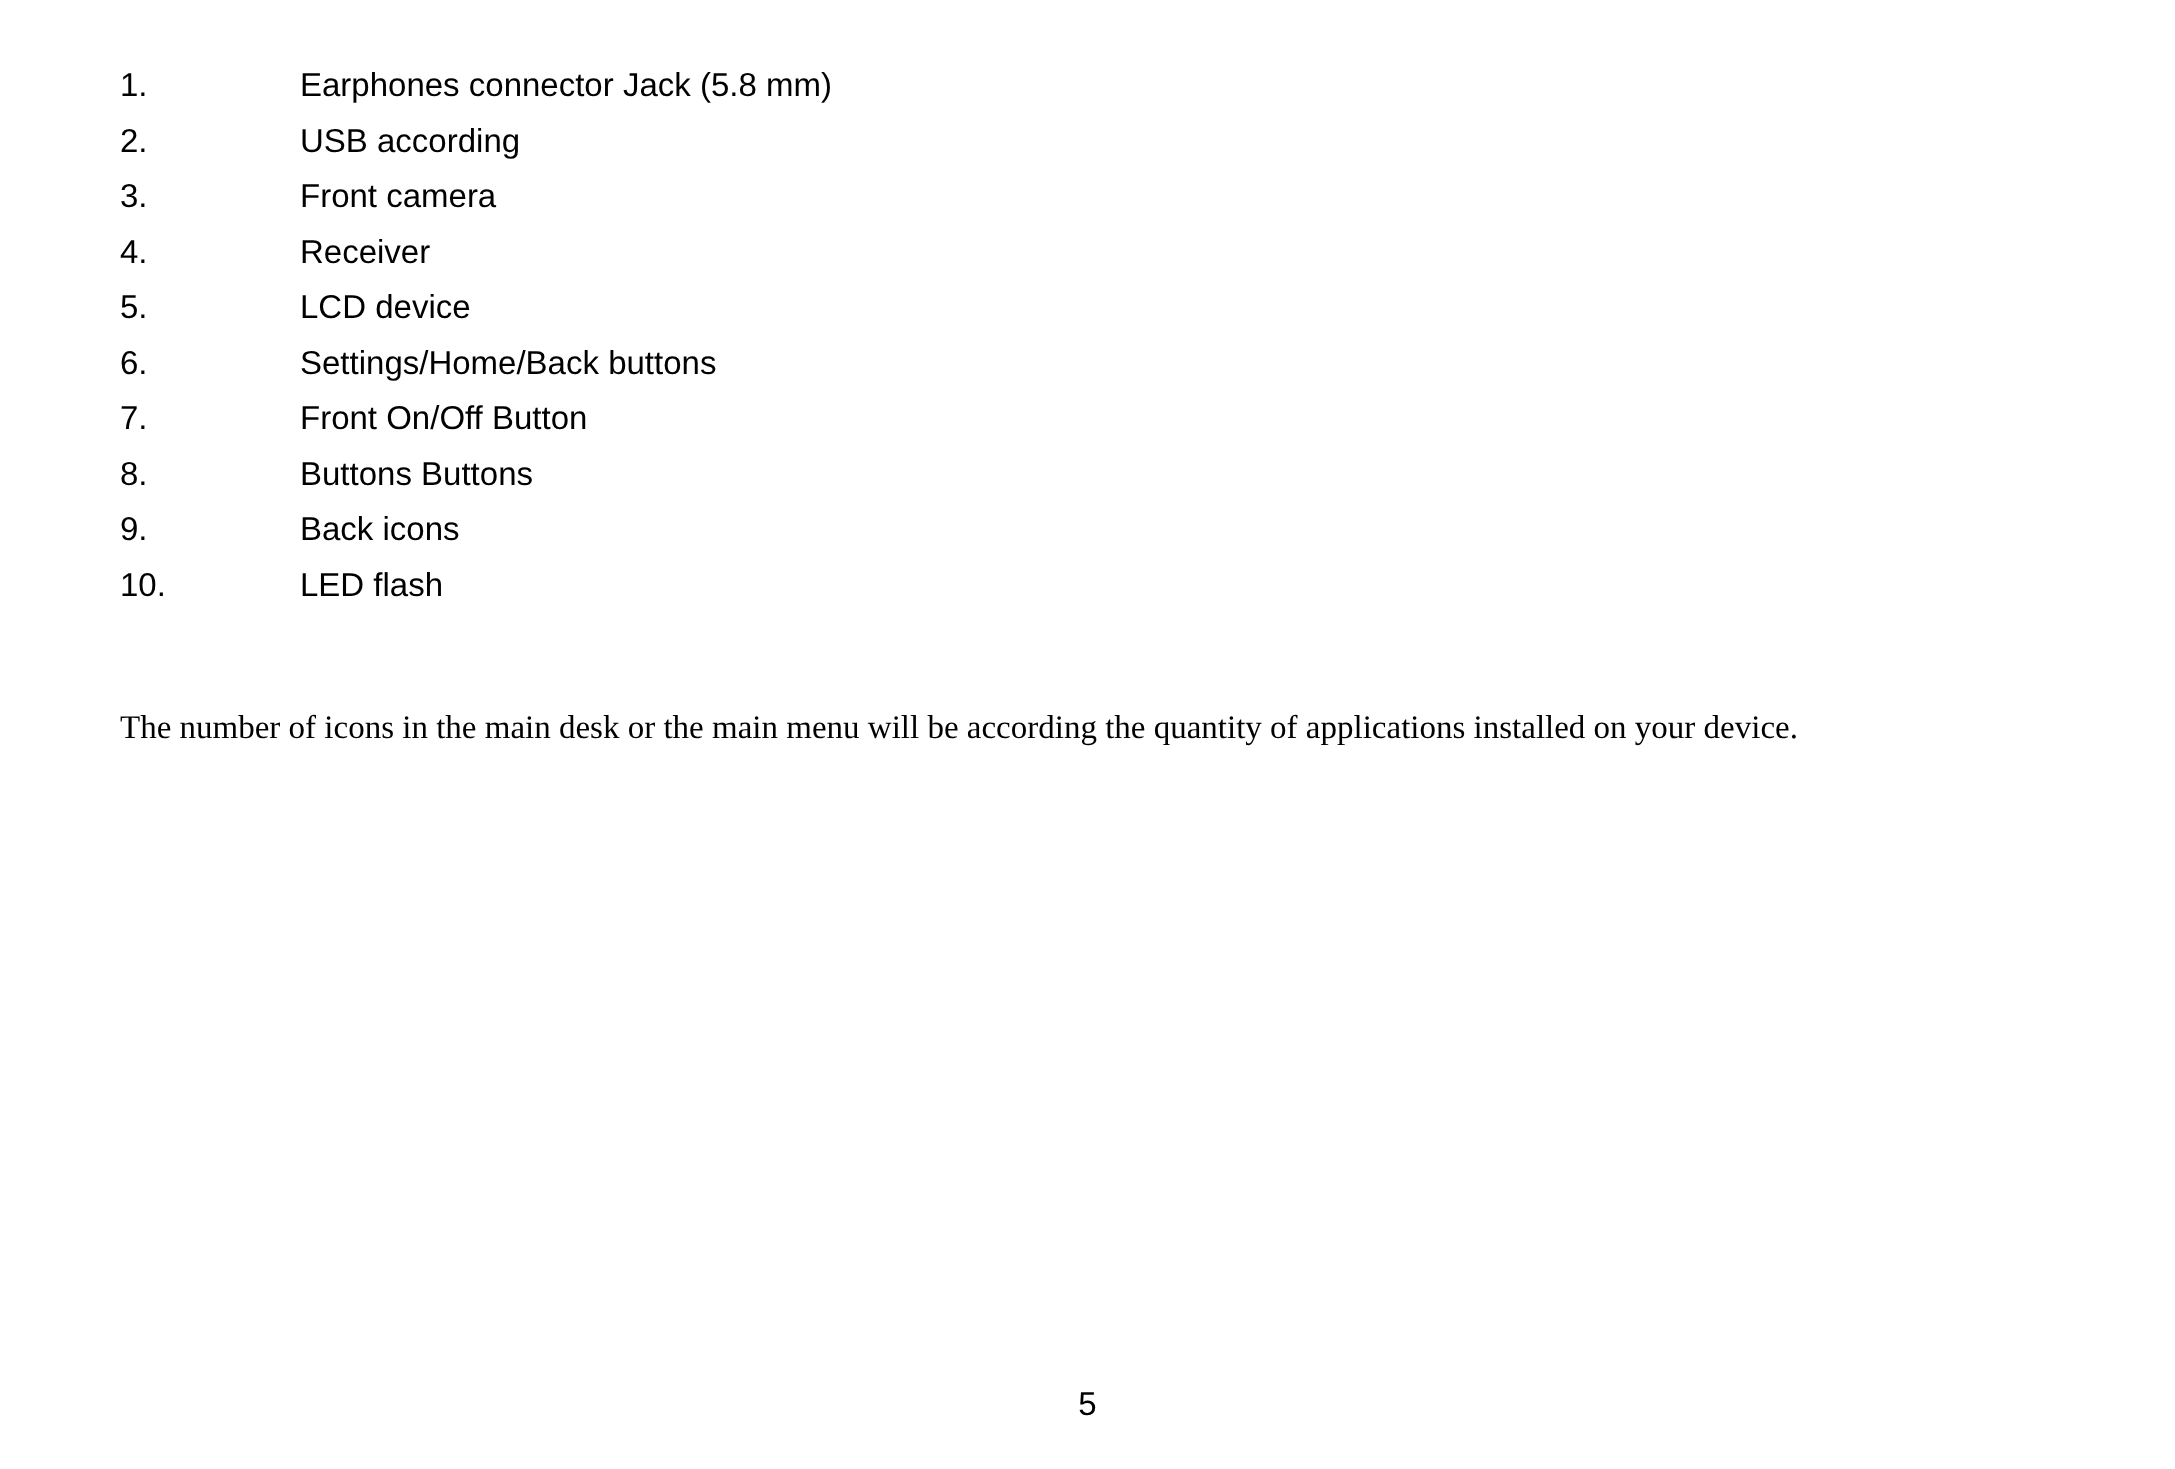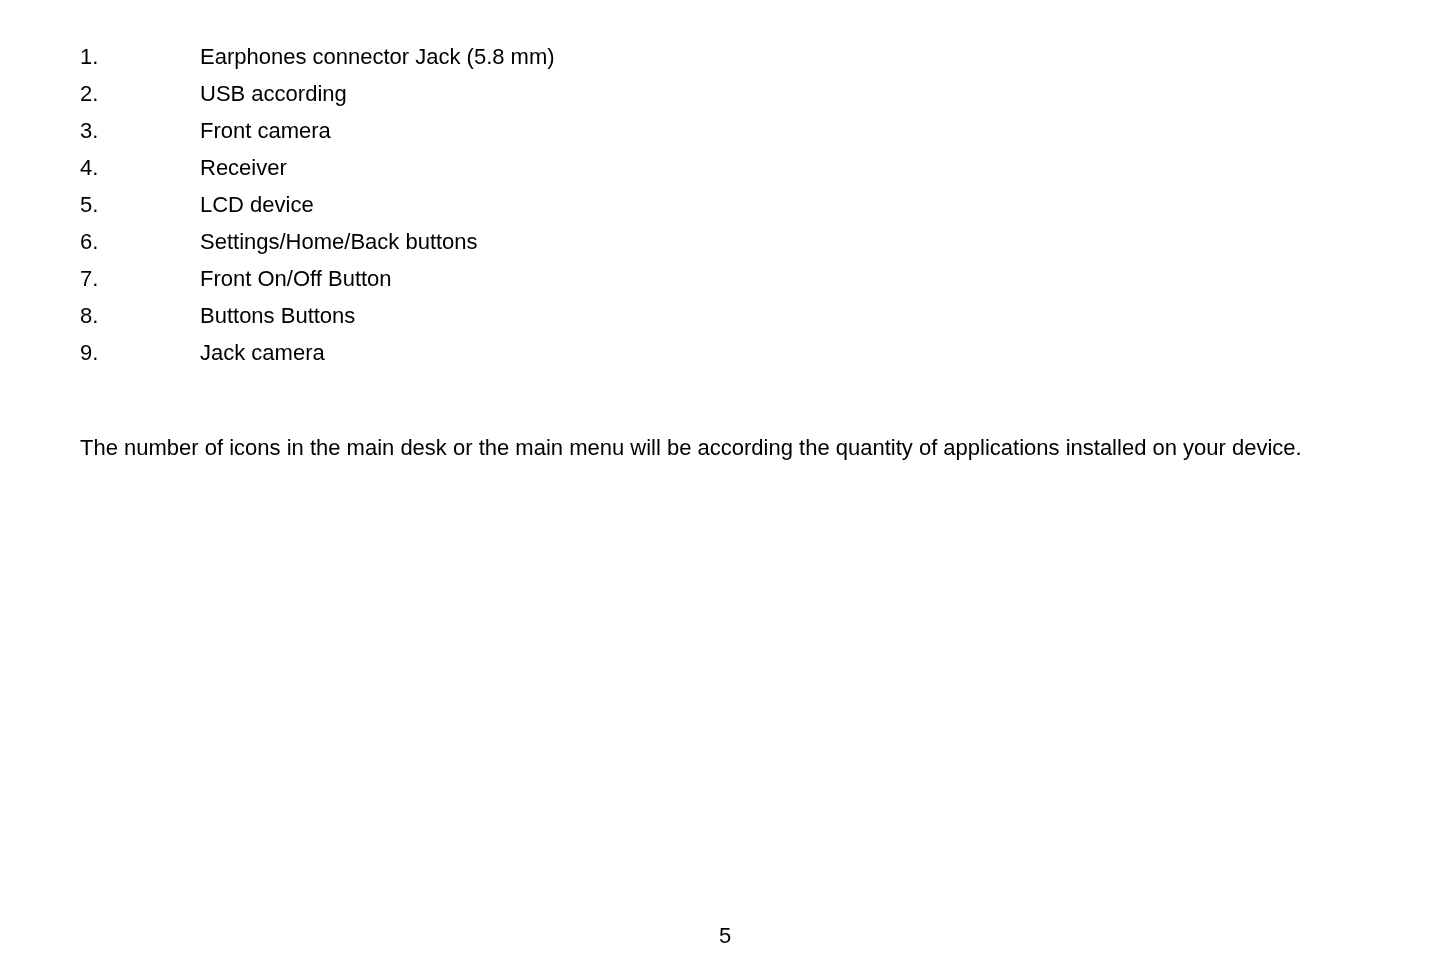--- a/index.html
+++ b/index.html
@@ -40,20 +40,21 @@
 
     .list-label {
       flex: 1;
     }
 
     .paragraph {
       margin-top: 9px;
       line-height: 1.7;
       text-align: justify;
       font-size: 22px;
+      font-family: Liberation Serif, serif;
     }
 
     .page-number {
       position: absolute;
       bottom: 30px;
       left: 50%;
       transform: translateX(-50%);
       font-size: 22px;
     }
   </style>
@@ -89,20 +90,24 @@
       <div class="list-item">
         <span class="list-number">7.</span>
         <span class="list-label">Front On/Off Button</span>
       </div>
       <div class="list-item">
         <span class="list-number">8.</span>
         <span class="list-label">Buttons Buttons</span>
       </div>
       <div class="list-item">
         <span class="list-number">9.</span>
-        <span class="list-label">Jack camera</span>
+        <span class="list-label">Back icons</span>
+      </div>
+      <div class="list-item">
+        <span class="list-number">10.</span>
+        <span class="list-label">LED flash</span>
       </div>
     </div>
 
   <div class="paragraph">The number of icons in the main desk or the main menu will be according the quantity of applications installed on your device.</div>
 </div>
 
 <div class="page-number">5</div>
 
 </body></html>

